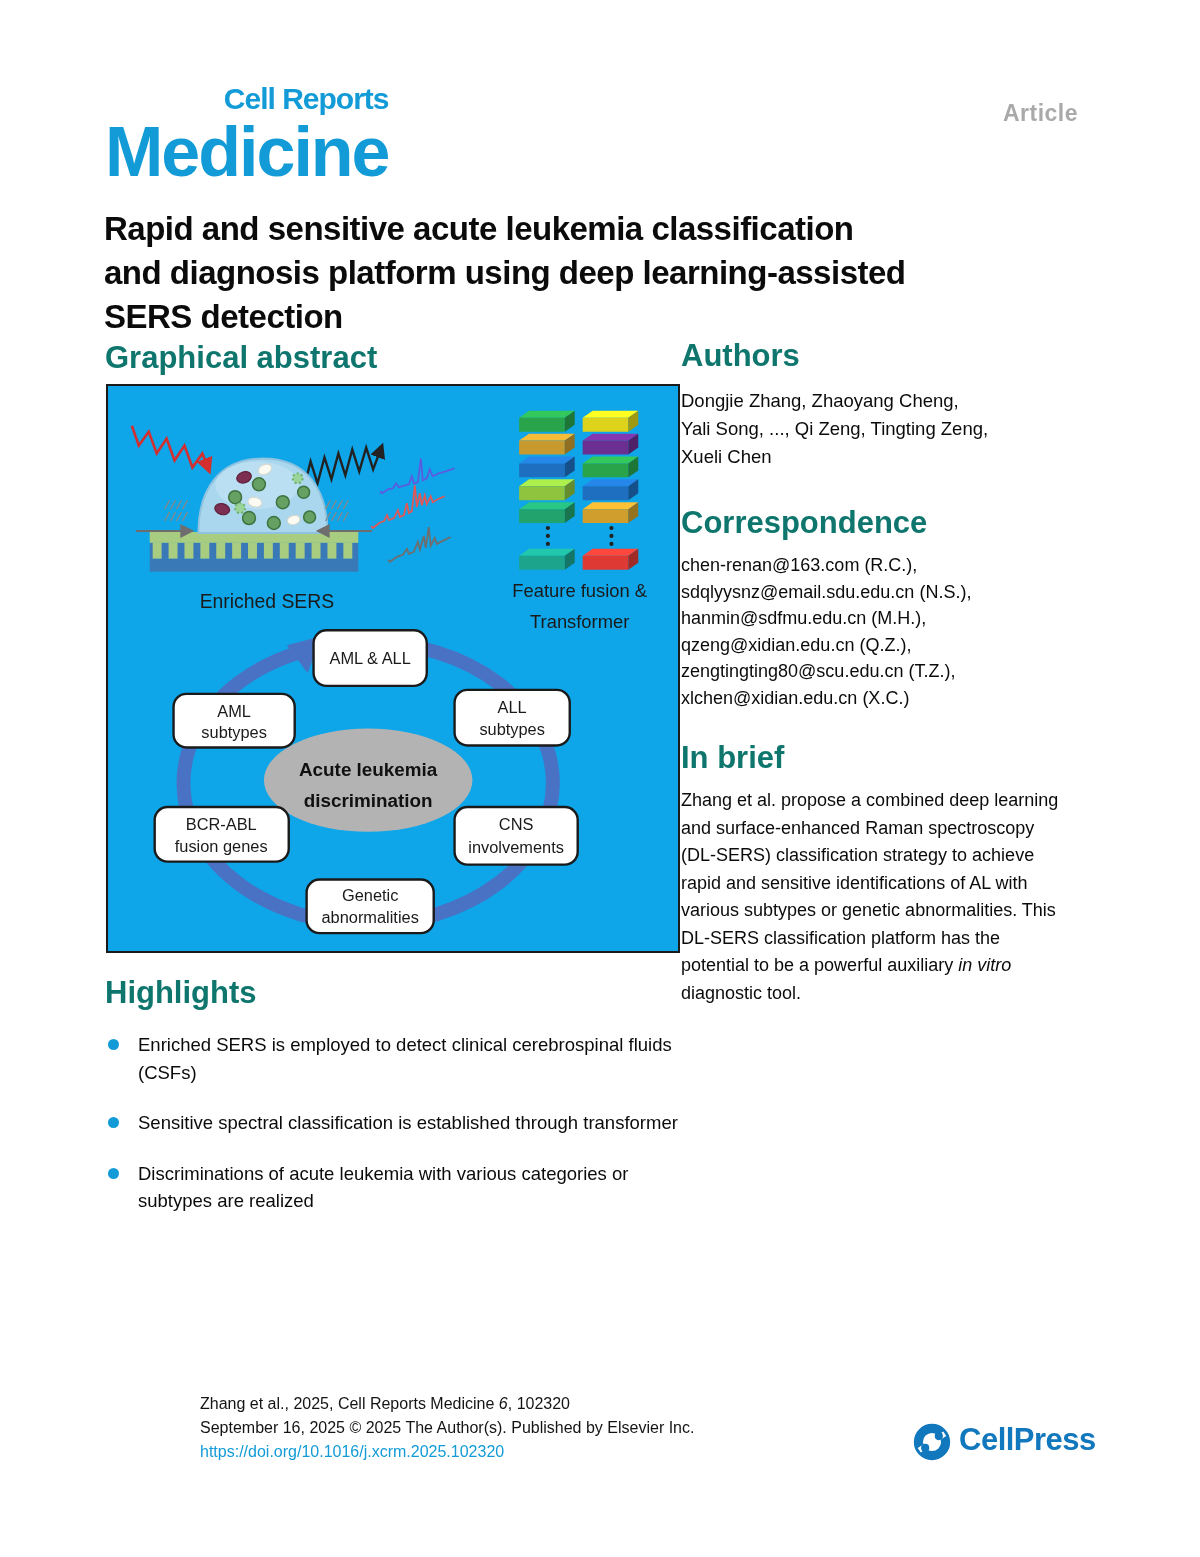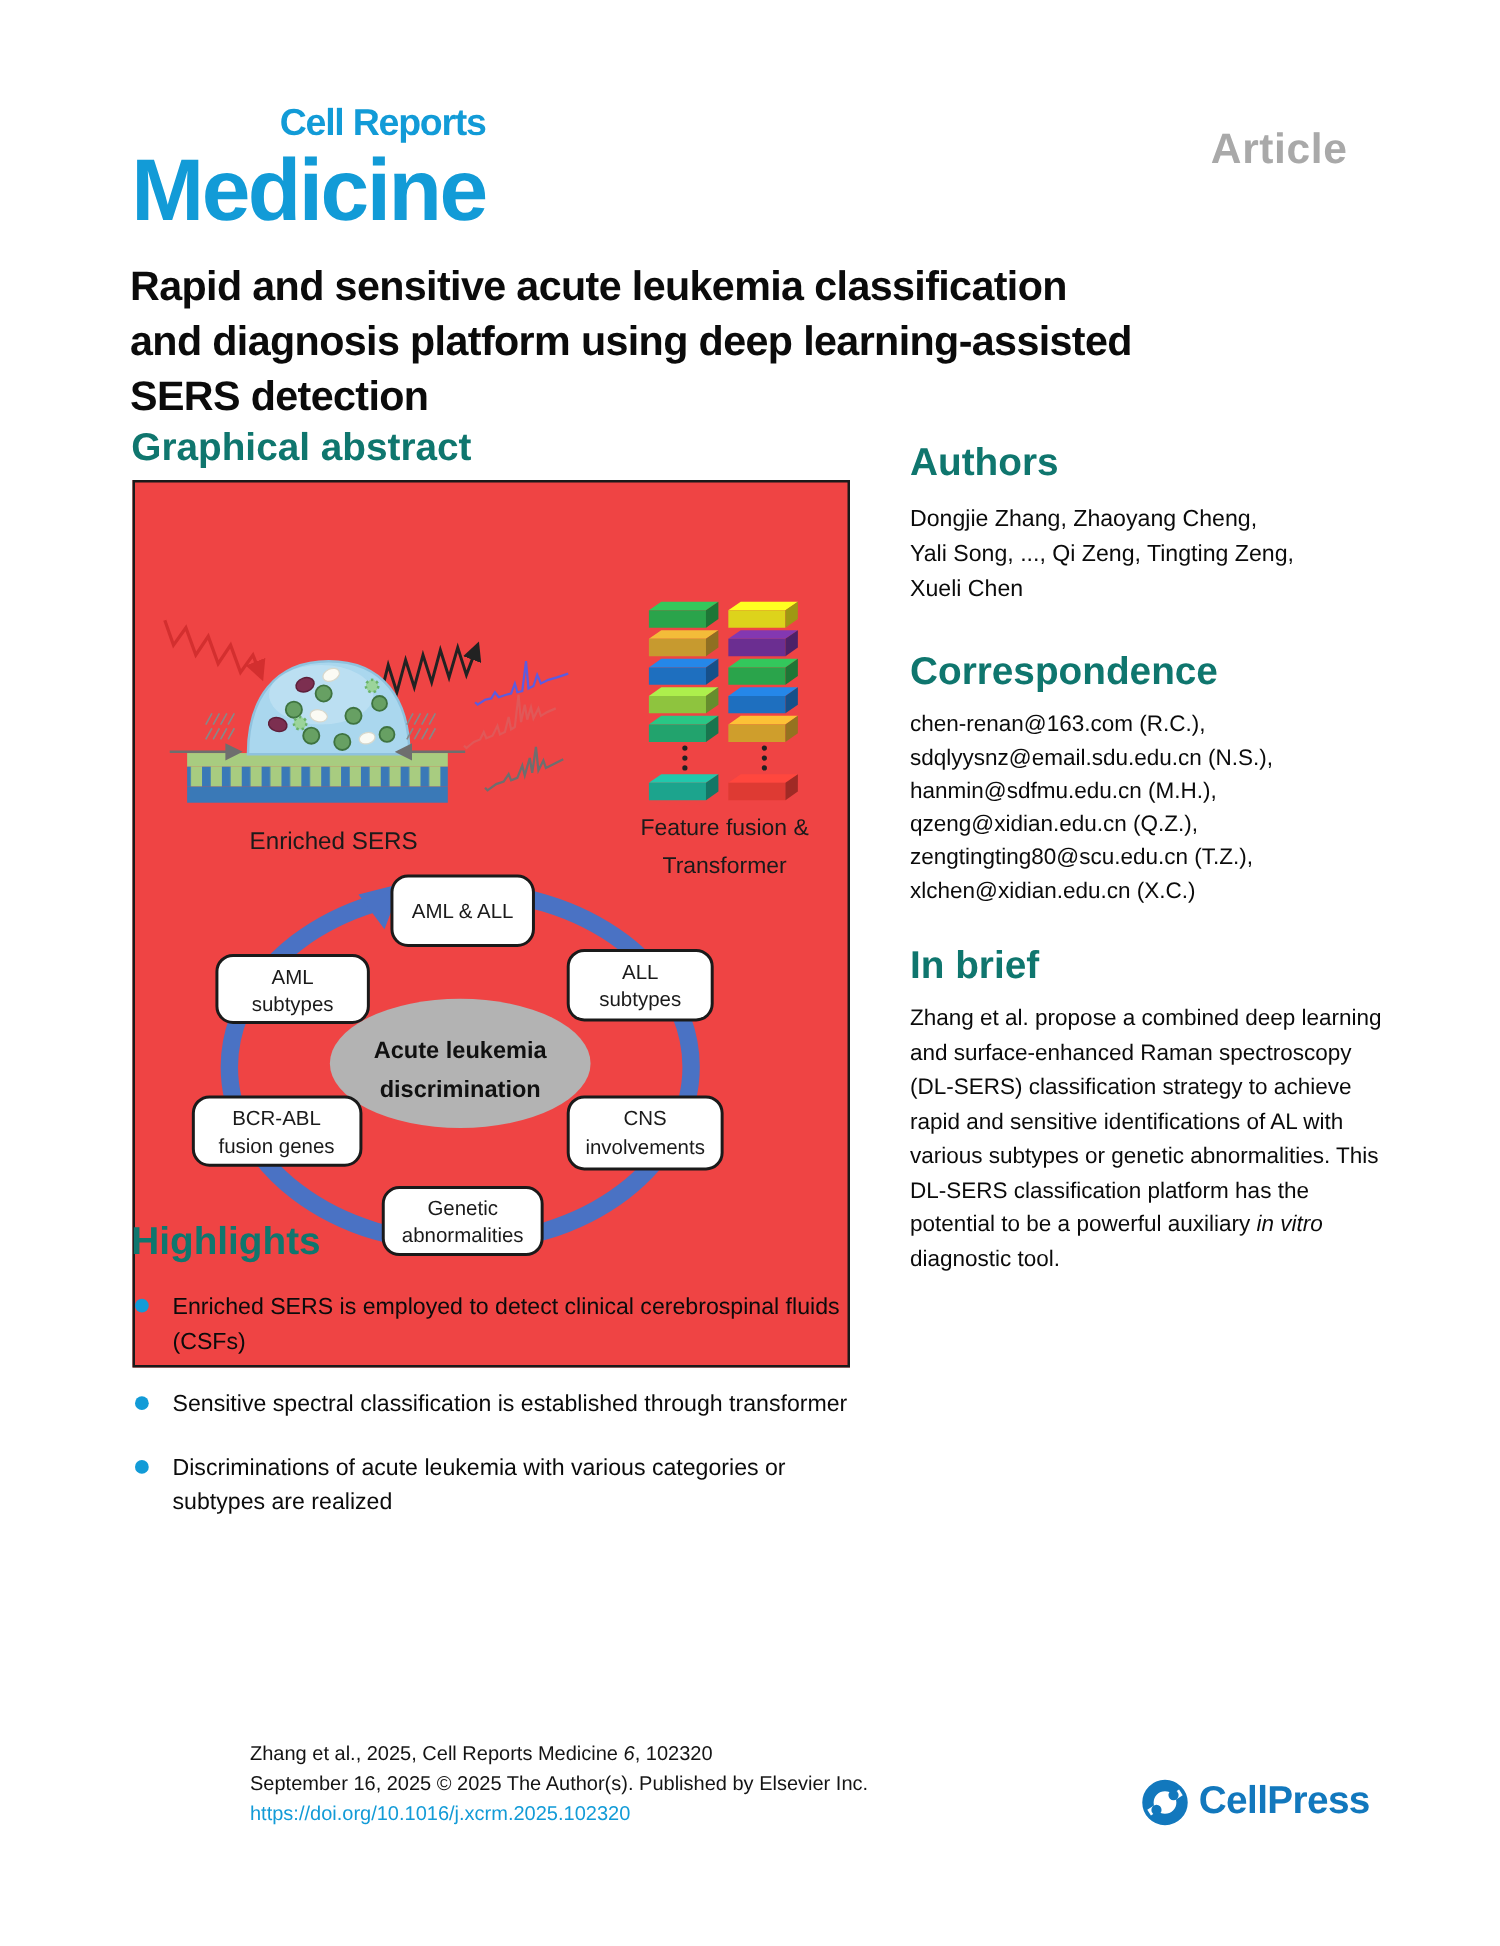--- a/index.html
+++ b/index.html
@@ -5,32 +5,32 @@
   * { margin:0; padding:0; box-sizing:border-box; }
   html,body { background:#ffffff; }
   body {
     width:1200px; height:1557px; position:relative; overflow:hidden;
     font-family:"Liberation Sans", sans-serif; color:#111;
   }
   
   .masthead { position:absolute; left:105px; top:84px; line-height:1; }
   .masthead .line1 { font-size:30px; font-weight:bold; letter-spacing:-1px; color:#129bd7;text-align:right; }
   .masthead .line2 { font-size:70px; font-weight:bold; letter-spacing:-2px; color:#129bd7; margin-top:3px; }
-  .article-type { position:absolute; right:122px; top:100px; font-size:34px; font-weight:bold; color:#a9a9a9; letter-spacing:0.5px; }
+  .article-type { position:absolute; right:122px; top:100px; font-size:23px; font-weight:bold; color:#a9a9a9; letter-spacing:0.5px; }
   
   .paper-title { position:absolute; left:104px; top:191px; font-size:33px; font-weight:bold; line-height:44px; color:#0b0b0b; letter-spacing:-0.5px;margin-top:16px; }
   
   .sec-heading { font-size:31px; color:#0f766e; font-weight:bold; }
   
   .ga-heading { position:absolute; left:105px; top:340px; }
-  .ga-box { position:absolute; left:106px; top:384px; width:574px; height:710px; border:2px solid #1a1a1a; background:#ef4444; }
+  .ga-box { position:absolute; left:106px; top:384px; width:574px; height:569px; border:2px solid #1a1a1a; background:#0ea5e9; }
   .ga-box svg { display:block; width:100%; height:100%; }
   .fig-label { font-family:"Liberation Sans",sans-serif; }
   
-  .right-col { position:absolute; left:728px; top:338px; width:380px;margin-top:14px; }
+  .right-col { position:absolute; left:681px; top:338px; width:380px; }
   .authors-block .names { margin-top:13px; font-size:18.5px; line-height:28px; color:#0b0b0b; }
   .corr-block { margin-top:34px; }
   .corr-block .emails { margin-top:11px; font-size:18px; line-height:26.5px; color:#0b0b0b; }
   .inbrief-block { margin-top:29px; }
   .inbrief-block p { margin-top:11px; font-size:18px; line-height:27.5px; color:#0b0b0b; width:378px; }
   
   .highlights { position:absolute; left:105px; top:975px; width:585px; }
   .hl-items { margin-top:20px; }
   .hl-item { position:relative; padding-left:33px; margin-bottom:23px; font-size:18.5px; line-height:27.5px; color:#0b0b0b; width:585px; }
   .hl-bullet { position:absolute; left:3px; top:8px; width:11px; height:11px; border-radius:50%; background:#129bd7; }

